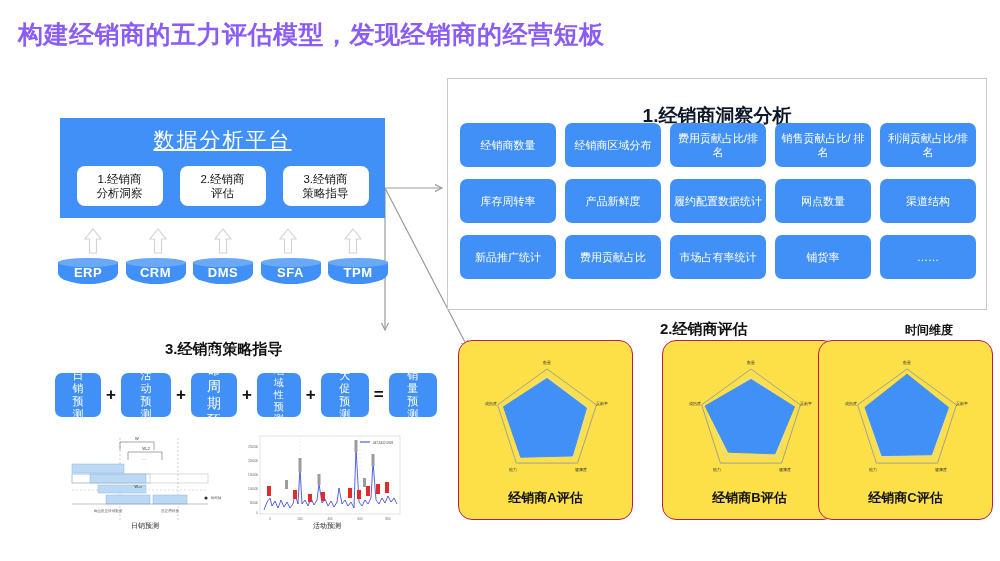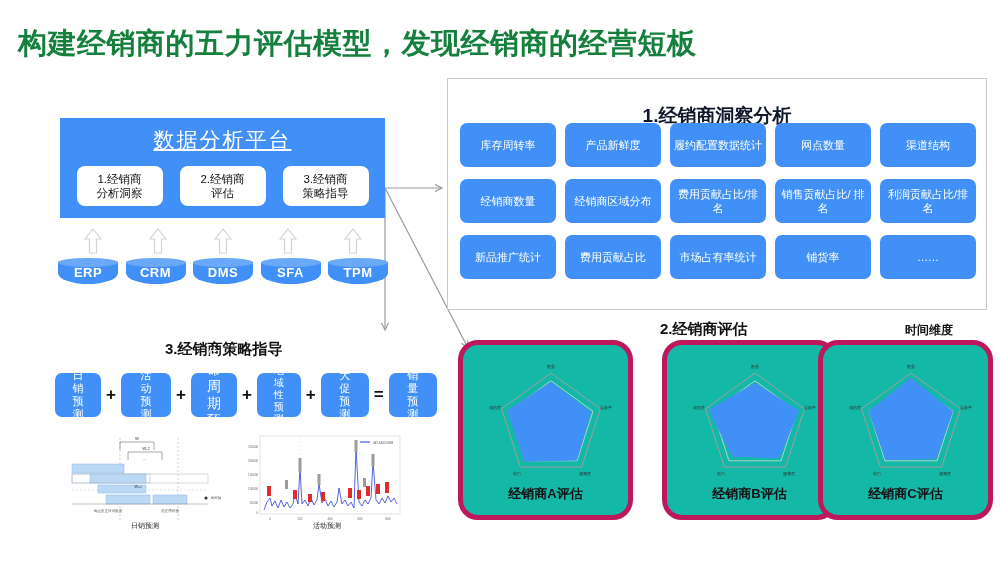--- a/index.html
+++ b/index.html
@@ -6,22 +6,22 @@
   body{
     width:1000px;height:561px;background:#ffffff;
     font-family:"Liberation Sans","DejaVu Sans",sans-serif;
     color:#111;overflow:hidden;position:relative;
   }
   .stage{position:relative;width:1000px;height:561px;}
   .abs{position:absolute;box-sizing:border-box;}
 
   
   #page-title{
-    left:18px;top:24px;font-size:29px;font-weight:bold;letter-spacing:.5px;
-    color:#15803d;white-space:nowrap;
+    left:18px;top:18px;font-size:25px;font-weight:bold;letter-spacing:.5px;
+    color:#8b5cf6;white-space:nowrap;
   }
 
   
   #platform-box{
     left:60px;top:118px;width:325px;height:100px;background:#4190F7;
   }
   #platform-title{
     position:absolute;left:0;top:8px;width:100%;text-align:center;
     color:#fff;font-size:21px;letter-spacing:2px;text-decoration:underline;
   }
@@ -64,21 +64,21 @@
   .icard{
     width:96px;height:44px;background:#4190F7;border-radius:7px;
     display:flex;align-items:center;justify-content:center;text-align:center;
     color:#fff;font-size:11px;line-height:1.3;padding:0 4px;box-sizing:border-box;
   }
 
   
   #sec2-title{left:660px;top:320px;font-size:15px;font-weight:bold;}
   #time-dim{left:905px;top:322px;font-size:12px;font-weight:bold;color:#111;}
   .eval-card{
-    top:340px;width:175px;height:180px;border:5px solid #be185d;border-radius:20px;background:#14b8a6;
+    top:340px;width:175px;height:180px;border:1px solid #be185d;border-radius:14px;background:#fde047;
   }
   #eval-a{left:458px;}
   #eval-b{left:638px;margin-left:24px;}
   #eval-c{left:818px;}
   .eval-caption{
     position:absolute;left:0;bottom:12px;width:100%;text-align:center;
     font-size:13px;font-weight:bold;color:#111;
   }
   .radar-wrap{position:absolute;left:0;top:6px;width:100%;height:140px;}
 
@@ -178,32 +178,32 @@
         <div class="body"></div>
         <div class="top"></div>
         <div class="lbl">TPM</div>
       </div>
   </div>
 
   <div class="abs" id="insight-panel">
     <div id="insight-title">1.经销商洞察分析</div>
     <div class="card-grid">
       <div class="card-row">
+        <div class="icard">经销商数量</div>
+        <div class="icard">经销商区域分布</div>
+        <div class="icard">费用贡献占比/排名</div>
+        <div class="icard">销售贡献占比/ 排名</div>
+        <div class="icard">利润贡献占比/排名</div>
+      </div>
+      <div class="card-row">
         <div class="icard">库存周转率</div>
         <div class="icard">产品新鲜度</div>
         <div class="icard">履约配置数据统计</div>
         <div class="icard">网点数量</div>
         <div class="icard">渠道结构</div>
-      </div>
-      <div class="card-row">
-        <div class="icard">经销商数量</div>
-        <div class="icard">经销商区域分布</div>
-        <div class="icard">费用贡献占比/排名</div>
-        <div class="icard">销售贡献占比/ 排名</div>
-        <div class="icard">利润贡献占比/排名</div>
       </div>
       <div class="card-row">
         <div class="icard">新品推广统计</div>
         <div class="icard">费用贡献占比</div>
         <div class="icard">市场占有率统计</div>
         <div class="icard">铺货率</div>
         <div class="icard">……</div>
       </div>
     </div>
   </div>

